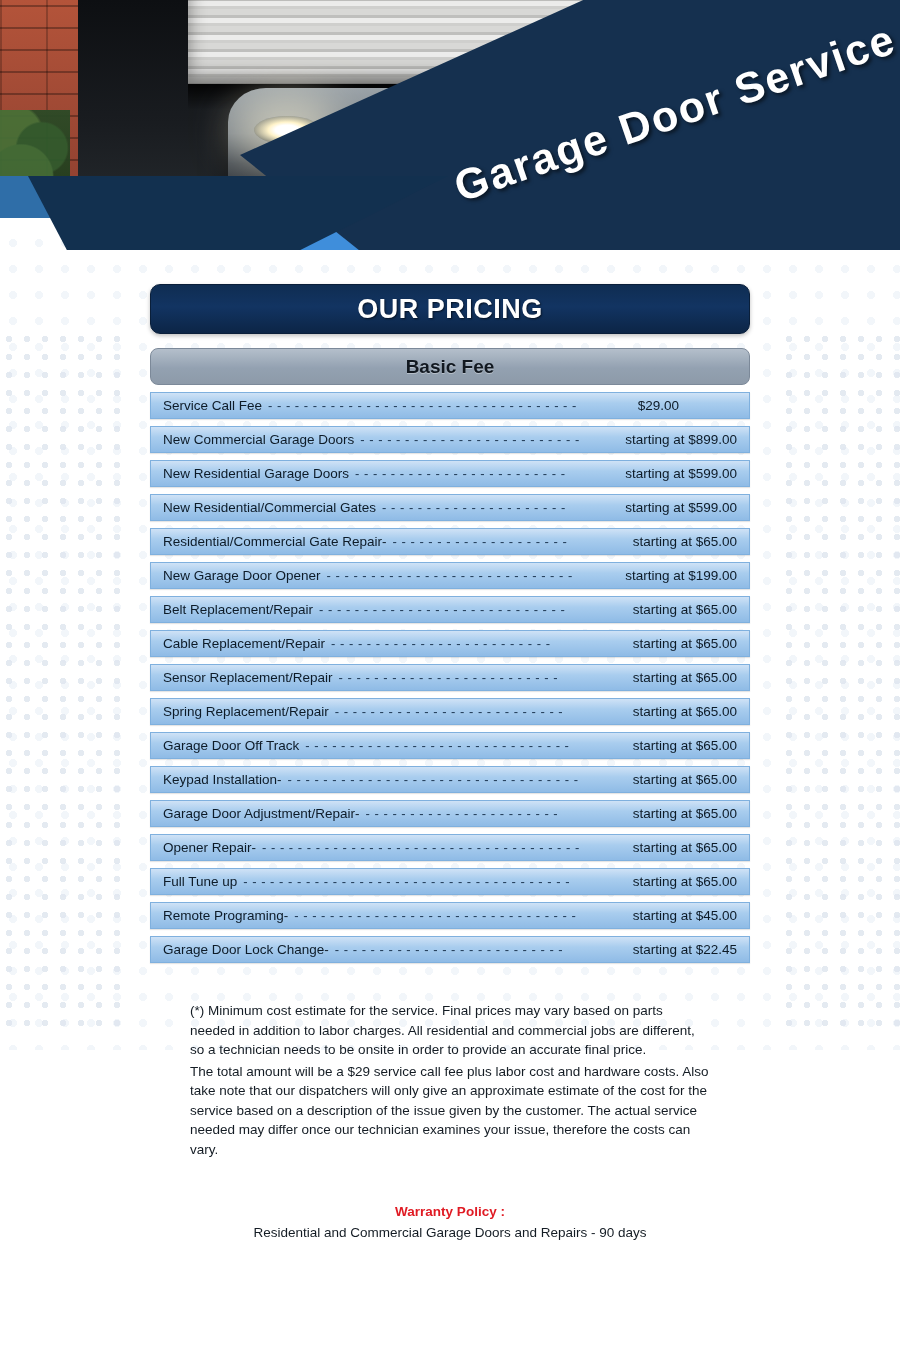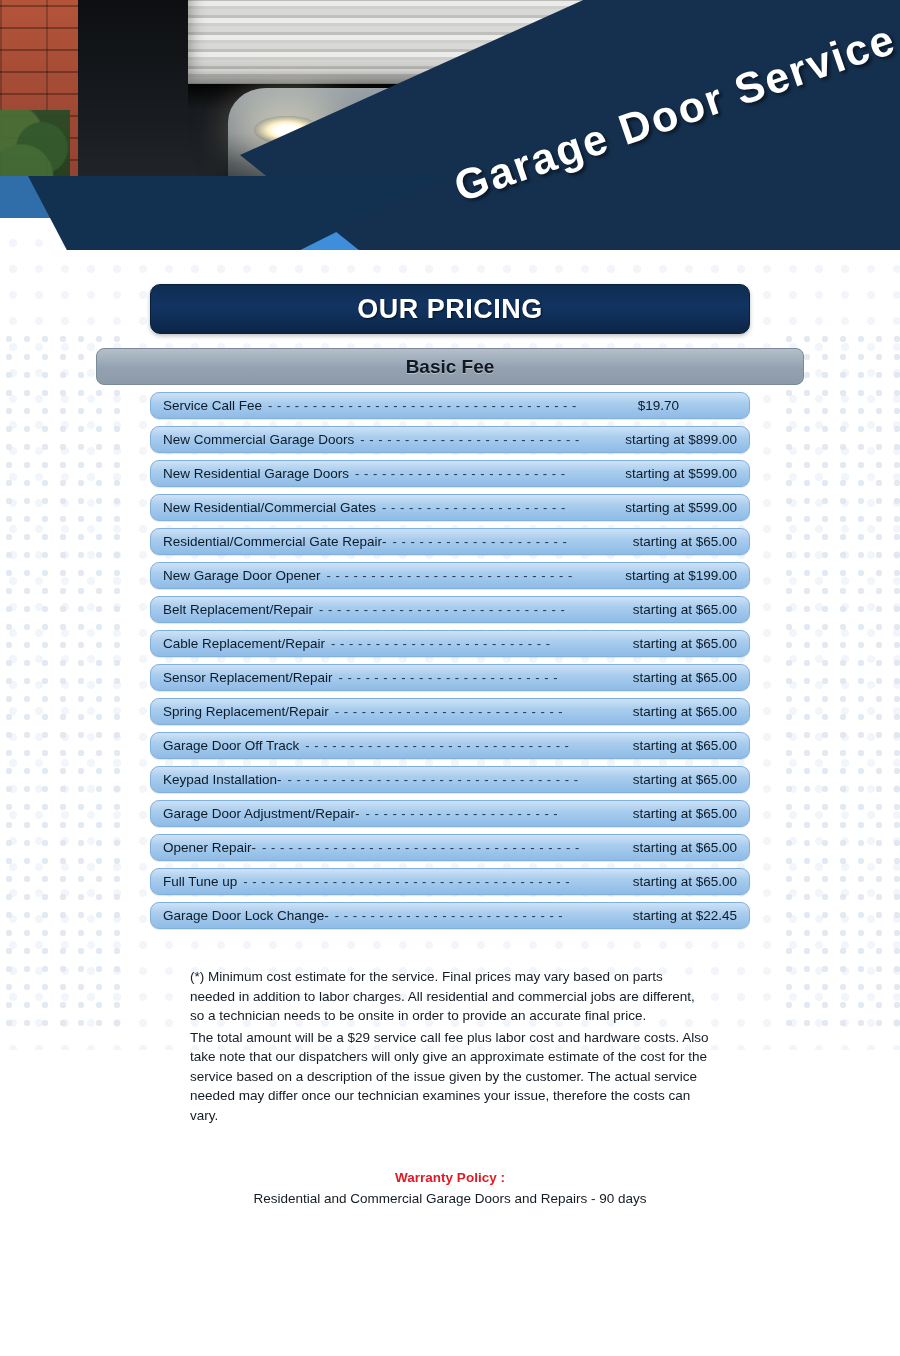--- a/index.html
+++ b/index.html
@@ -174,36 +174,36 @@
     color: #ffffff;
     font-size: 27px;
     font-weight: bold;
     letter-spacing: .5px;
     display: flex; align-items: center; justify-content: center;
     text-shadow: 1px 1px 2px rgba(0,0,0,.6);
     box-shadow: 0 2px 4px rgba(0,0,0,.25);
   }
 
   .section-bar {
-    width: 708px; margin: 14px auto 0;
+    width: 600px; margin: 14px auto 0;
     height: 37px;
     border-radius: 8px;
     background: linear-gradient(180deg,#b4bfcb 0%, #93a1b1 55%, #8d9aa9 100%);
     border: 1px solid #7c8999;
     display: flex; align-items: center; justify-content: center;
     color: #111820;
     font-size: 19px;
     font-weight: bold;
     text-shadow: 0 1px 0 rgba(255,255,255,.35);
   }
 
   .fee-row {
     width: 600px; margin: 7px auto 0;
     height: 27px;
-    border-radius: 9px;
+    border-radius: 0;
     background: linear-gradient(180deg,#cfe2f6 0%, #a9cdee 40%, #8fbbe6 100%);
     border: 1px solid #7fb0de;
     display: flex; align-items: center;
     padding: 0 12px;
     font-size: 13.5px;
     color: #0d1b28;
     position: relative;
     box-shadow: 0 1px 1px rgba(0,0,0,.10);
   }
   .fee-label { white-space: nowrap; }
@@ -275,21 +275,21 @@
 
 <div class="content">
 
   <div class="title-bar">OUR PRICING</div>
 
   <div class="section-bar">Basic Fee</div>
 
   <div class="fee-row basic-row">
     <span class="fee-label">Service Call Fee</span>
     <span class="fee-dots">- - - - - - - - - - - - - - - - - - - - - - - - - - - - - - - - - - -</span>
-    <span class="fee-price">$19.70</span>
+    <span class="fee-price">$29.00</span>
   </div>
 
 
   <div>
     <div class="fee-row">
       <span class="fee-label">New Commercial Garage Doors</span>
       <span class="fee-dots">- - - - - - - - - - - - - - - - - - - - - - - - -</span>
       <span class="fee-price">starting at $899.00</span>
     </div>
     <div class="fee-row">
@@ -351,20 +351,25 @@
       <span class="fee-label">Opener Repair-</span>
       <span class="fee-dots">- - - - - - - - - - - - - - - - - - - - - - - - - - - - - - - - - - - -</span>
       <span class="fee-price">starting at $65.00</span>
     </div>
     <div class="fee-row">
       <span class="fee-label">Full Tune up</span>
       <span class="fee-dots">- - - - - - - - - - - - - - - - - - - - - - - - - - - - - - - - - - - - -</span>
       <span class="fee-price">starting at $65.00</span>
     </div>
     <div class="fee-row">
+      <span class="fee-label">Remote Programing-</span>
+      <span class="fee-dots">- - - - - - - - - - - - - - - - - - - - - - - - - - - - - - - -</span>
+      <span class="fee-price">starting at $45.00</span>
+    </div>
+    <div class="fee-row">
       <span class="fee-label">Garage Door Lock Change-</span>
       <span class="fee-dots">- - - - - - - - - - - - - - - - - - - - - - - - - -</span>
       <span class="fee-price">starting at $22.45</span>
     </div>
   </div>
 </div>
 
 <div class="notes">
   <div class="note-block" style="padding-left:0;">(*) Minimum cost estimate for the service. Final prices may vary based on parts needed in addition to labor charges. All residential and commercial jobs are different, so a technician needs to be onsite in order to provide an accurate final price.</div>
 

